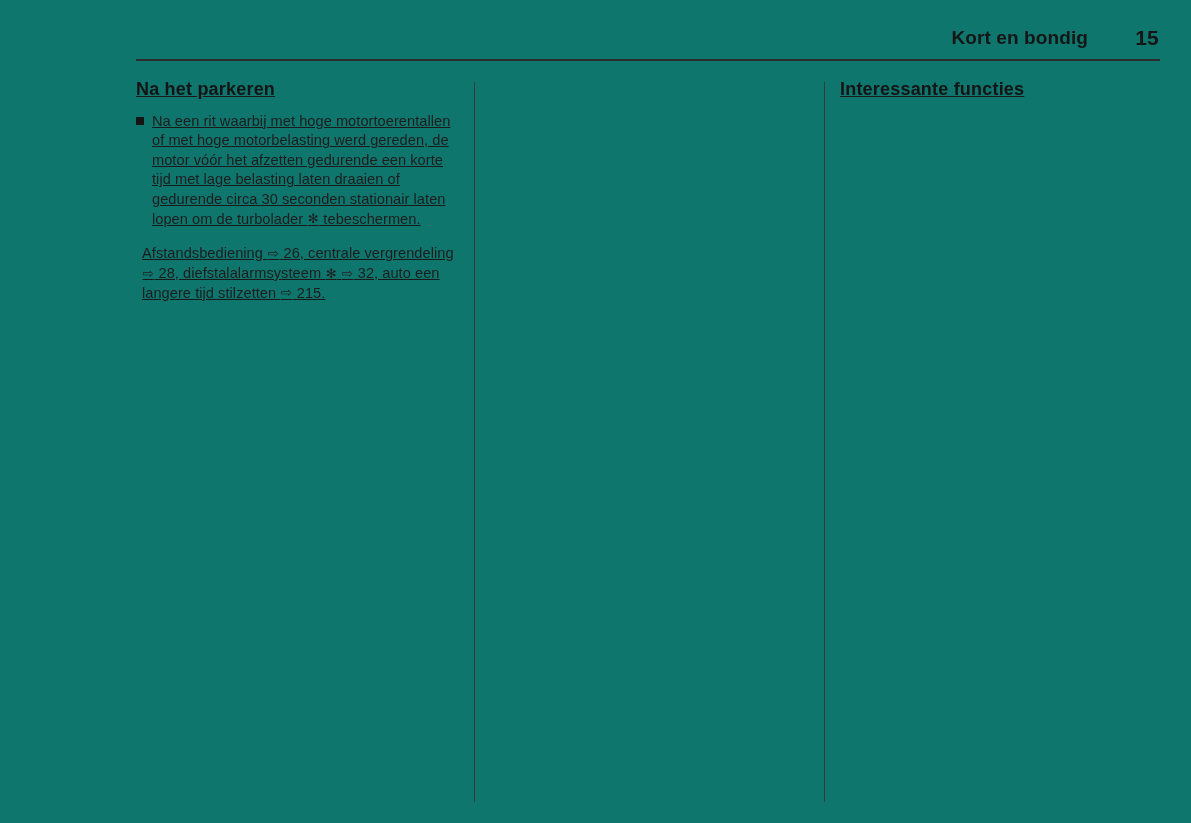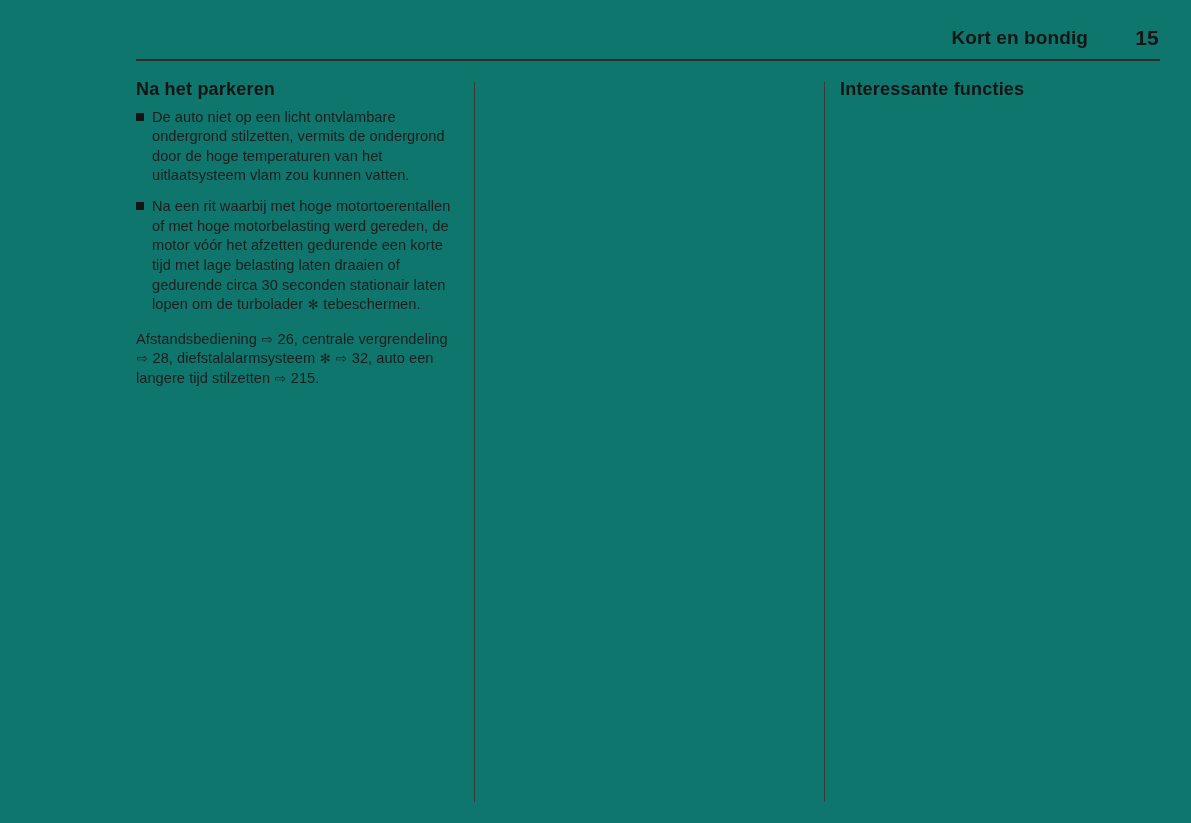--- a/index.html
+++ b/index.html
@@ -65,20 +65,21 @@
     width: 1px;
     background: #3a3a3a;
   }
   .col-divider.first  { left: 474px; }
   .col-divider.second { left: 824px; }
 
   
   .column {
     position: absolute;
     top: 78px;
+    text-decoration: underline;
   }
   .column.left   { left: 136px; width: 320px; }
   .column.middle { left: 492px; width: 318px; }
   .column.right  { left: 840px; width: 320px; }
 
   .col-heading {
     font-size: 18px;
     font-weight: bold;
     color: #141414;
     letter-spacing: 0.2px;
@@ -105,21 +106,21 @@
   .bullet-marker {
     position: absolute;
     left: 0;
     top: 5px;
     width: 8px;
     height: 8px;
     background: #141414;
   }
 
   .ref-paragraph {
-    margin: 15px 0 0 0;
+    margin: 15px 0 0 6px;
     font-size: 14.6px;
     line-height: 1.345;
     color: #1d1d1d;
     letter-spacing: 0.05px;
   }
 
   
   .glyph-optional {
     font-size: 13px;
     line-height: 1;
@@ -146,21 +147,20 @@
 
   <div class="col-divider first"></div>
   <div class="col-divider second"></div>
 
   <div class="column left">
     <h2 class="col-heading">Na het parkeren</h2>
 
     <ul class="bullet-list">
       <li class="bullet-item">
         <span class="bullet-marker"></span>
-        <span>De auto niet op een licht ontvlambare ondergrond stilzetten, vermits de ondergrond door de hoge temperaturen van het uitlaatsysteem vlam zou kunnen vatten.</span>
       </li>
       <li class="bullet-item">
         <span class="bullet-marker"></span>
         <span>Na een rit waarbij met hoge motortoerentallen of met hoge motorbelasting werd gereden, de motor vóór het afzetten gedurende een korte tijd met lage belasting laten draaien of gedurende circa 30 seconden stationair laten lopen om de turbolader <span class="glyph-optional">✻</span> tebeschermen.</span>
       </li>
     </ul>
 
     <p class="ref-paragraph">Afstandsbediening <span class="glyph-pageref">⇨</span> 26, centrale vergrendeling <span class="glyph-pageref">⇨</span> 28, diefstalalarmsysteem <span class="glyph-optional">✻</span> <span class="glyph-pageref">⇨</span> 32, auto een langere tijd stilzetten <span class="glyph-pageref">⇨</span> 215.</p>
   </div>
 

